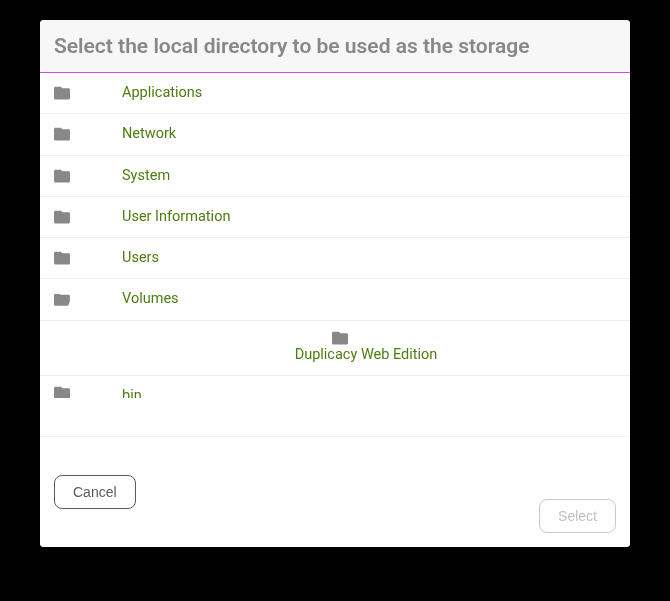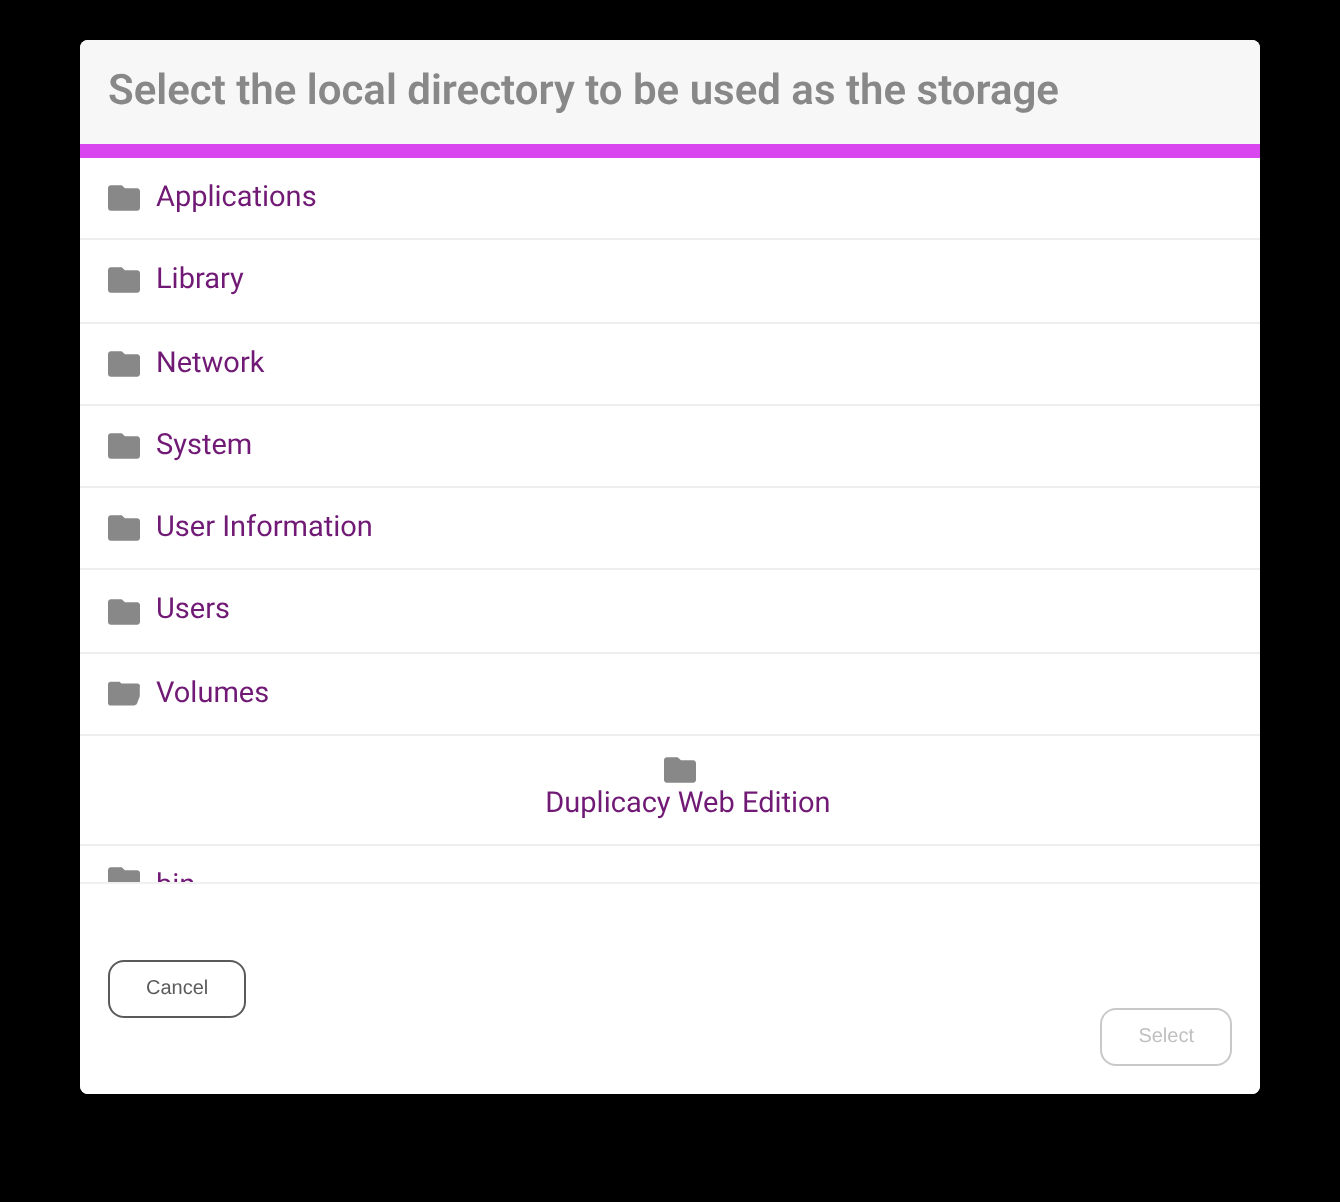--- a/index.html
+++ b/index.html
@@ -22,21 +22,21 @@
       width: 590px;
       border-radius: 4px;
       overflow: hidden;
       display: flex;
       flex-direction: column;
       height: 527px;
     }
     .dialog-header {
       background: #f7f7f7;
       padding: 14px 14px 14px 14px;
-      border-bottom: 7px solid #d946ef;
+      border-bottom: 1px solid #d946ef;
     }
     .dialog-title {
       font-size: 21px;
       font-weight: 600;
       color: #888;
     }
     .tree-container {
       flex: 1;
       overflow-y: hidden;
       background: #fff;
@@ -61,34 +61,35 @@
       margin-right: 8px;
       flex-shrink: 0;
     }
     .folder-icon svg {
       width: 100%;
       height: 100%;
       display: block;
       fill: #888;
     }
     .tree-label {
-      color: #701a75;
+      color: #4d7c0f;
+      margin-left: 44px;
     }
     .dialog-footer {
       display: flex;
       justify-content: space-between;
       align-items: center;
       padding: 14px 14px;
       background: #fff;
       border-top: 1px solid #f0f0f0;
     }
     .btn {
       padding: 8px 18px;
       border-radius: 8px;
-      font-size: 10px;
+      font-size: 14px;
       cursor: pointer;
       background: #fff;
     }
     .btn-cancel {
       border: 1.5px solid #5a5a5a;
       color: #5a5a5a;
     }
     .btn-select {
       border: 1.5px solid #c9c9c9;
       color: #c0c0c0;
@@ -118,28 +119,20 @@
 
     <div class="tree-row">
       <span class="folder-icon">
         <svg viewBox="0 0 512 408">
             <path d="M464 48H272l-54-48H48C21 0 0 21 0 48v312c0 27 21 48 48 48h416c27 0 48-21 48-48V96c0-27-21-48-48-48z"></path>
           </svg>
       </span>
       <span class="tree-label">Applications</span>
     </div>
 
-    <div class="tree-row">
-      <span class="folder-icon">
-        <svg viewBox="0 0 512 408">
-            <path d="M464 48H272l-54-48H48C21 0 0 21 0 48v312c0 27 21 48 48 48h416c27 0 48-21 48-48V96c0-27-21-48-48-48z"></path>
-          </svg>
-      </span>
-      <span class="tree-label">Library</span>
-    </div>
 
     <div class="tree-row">
       <span class="folder-icon">
         <svg viewBox="0 0 512 408">
             <path d="M464 48H272l-54-48H48C21 0 0 21 0 48v312c0 27 21 48 48 48h416c27 0 48-21 48-48V96c0-27-21-48-48-48z"></path>
           </svg>
       </span>
       <span class="tree-label">Network</span>
     </div>
 

